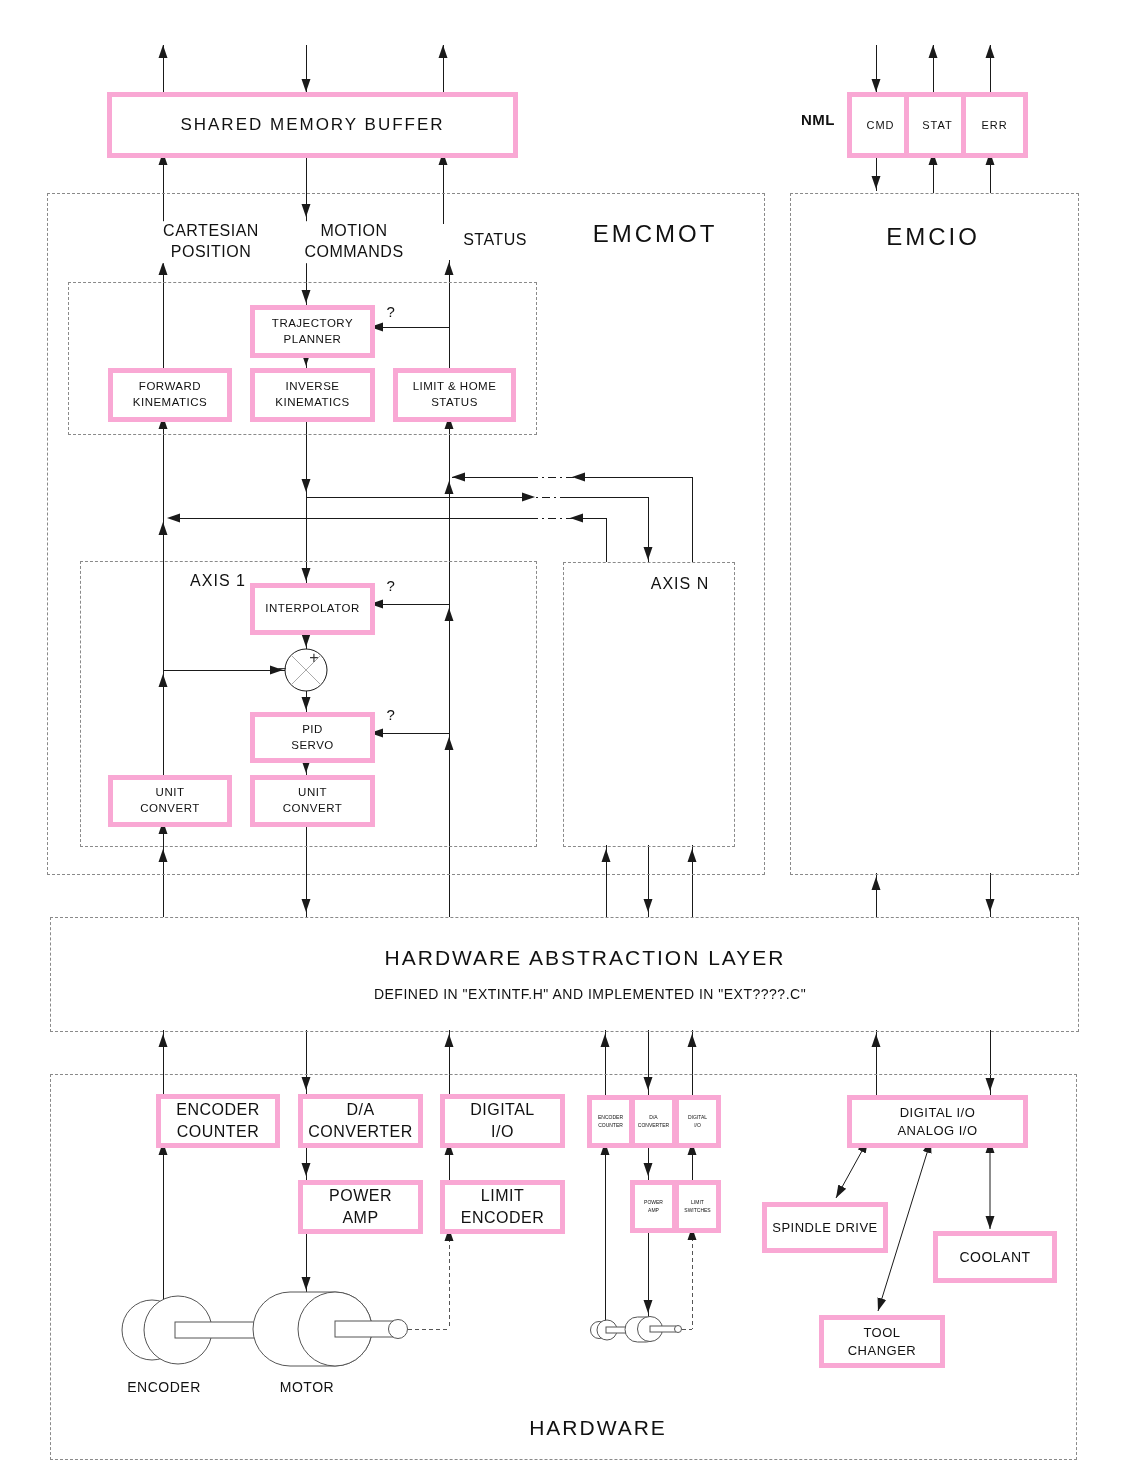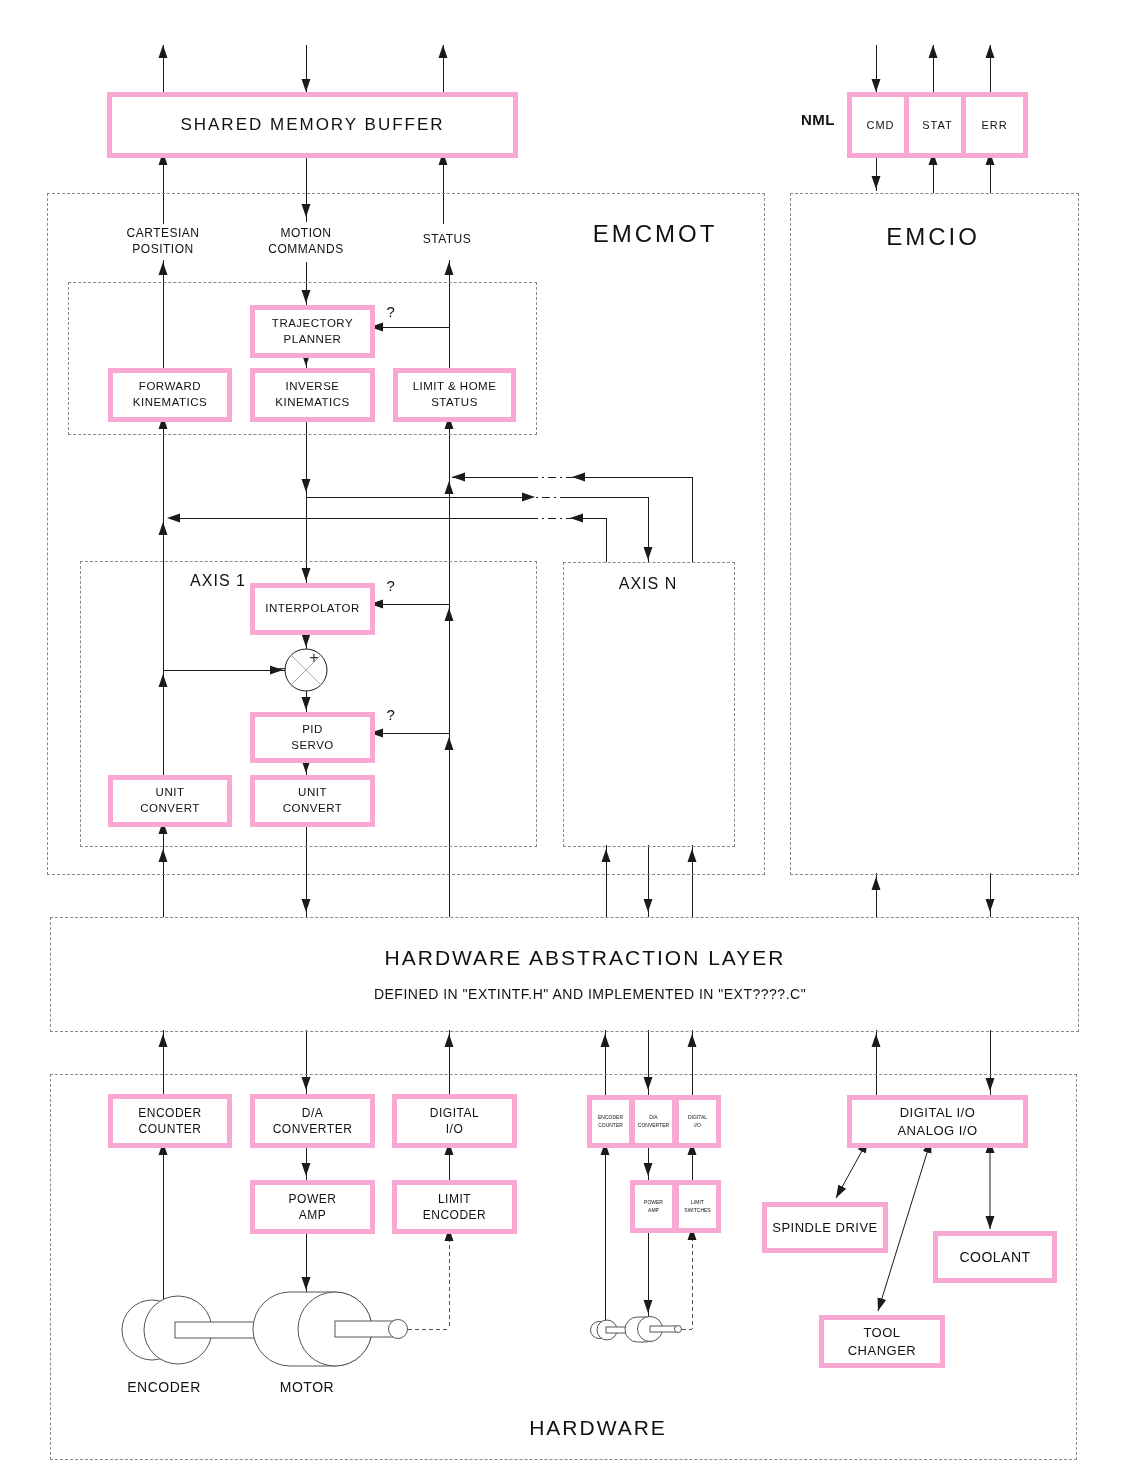--- a/index.html
+++ b/index.html
@@ -6,21 +6,21 @@
   body{font-family:"Liberation Sans",sans-serif;color:#111;}
   #stage{position:relative;width:1122px;height:1480px;background:#fff;overflow:hidden;}
   #wires{position:absolute;left:0;top:0;z-index:0;}
   .dbox{position:absolute;border:1px dashed #8a8a8a;z-index:1;}
   .box{position:absolute;border:5px solid #f9a8d4;background:#fff;display:flex;
        align-items:center;justify-content:center;text-align:center;
        white-space:pre-line;z-index:2;letter-spacing:.5px;line-height:1.35;}
   .flabel{position:absolute;transform:translate(-50%,-50%);white-space:pre-line;
        text-align:center;z-index:3;line-height:1.3;letter-spacing:.5px;}
   .bg{background:#fff;padding:0 3px;}
-  .f11{font-size:11.5px;} .f12{font-size:12px;} .f13{font-size:13px;}
+  .f11{font-size:11.5px;} .f12{font-size:16px;margin-left:48px;} .f13{font-size:13px;}
   .f14{font-size:14px;} .f15{font-size:15px;font-weight:bold;} .f17{font-size:17px;letter-spacing:2px;}
   .f24{font-size:24px;letter-spacing:3px;} .f21{font-size:21px;letter-spacing:2px;}
   .f16{font-size:16px;letter-spacing:1px;} .mini{font-size:5px;letter-spacing:0;line-height:1.5;}
   .qmark{font-size:15px;}
 </style>
 </head>
 <body>
 
 <div id="stage">
 
@@ -267,21 +267,21 @@
 POSITION</div>
   <div class="flabel f12 bg" style="left:306px;top:242px">MOTION
 COMMANDS</div>
   <div class="flabel f12 bg" style="left:447px;top:240px">STATUS</div>
 
   <div class="flabel qmark" style="left:391px;top:312px">?</div>
   <div class="flabel qmark" style="left:391px;top:586px">?</div>
   <div class="flabel qmark" style="left:391px;top:715px">?</div>
 
   <div class="flabel f16" style="left:218px;top:581px">AXIS 1</div>
-  <div class="flabel f16" style="left:648px;top:584px">AXIS N</div>
+  <div class="flabel f16" style="left:680px;top:584px">AXIS N</div>
 
   <div class="flabel f21" style="left:585px;top:958px">HARDWARE ABSTRACTION LAYER</div>
   <div class="flabel f14" style="left:590px;top:994px">DEFINED IN "EXTINTF.H" AND IMPLEMENTED IN "EXT????.C"</div>
 
   <div class="flabel f14" style="left:164px;top:1387px">ENCODER</div>
   <div class="flabel f14" style="left:307px;top:1387px">MOTOR</div>
 
   <div class="flabel f21" style="left:598px;top:1428px">HARDWARE</div>
 </div>
 

